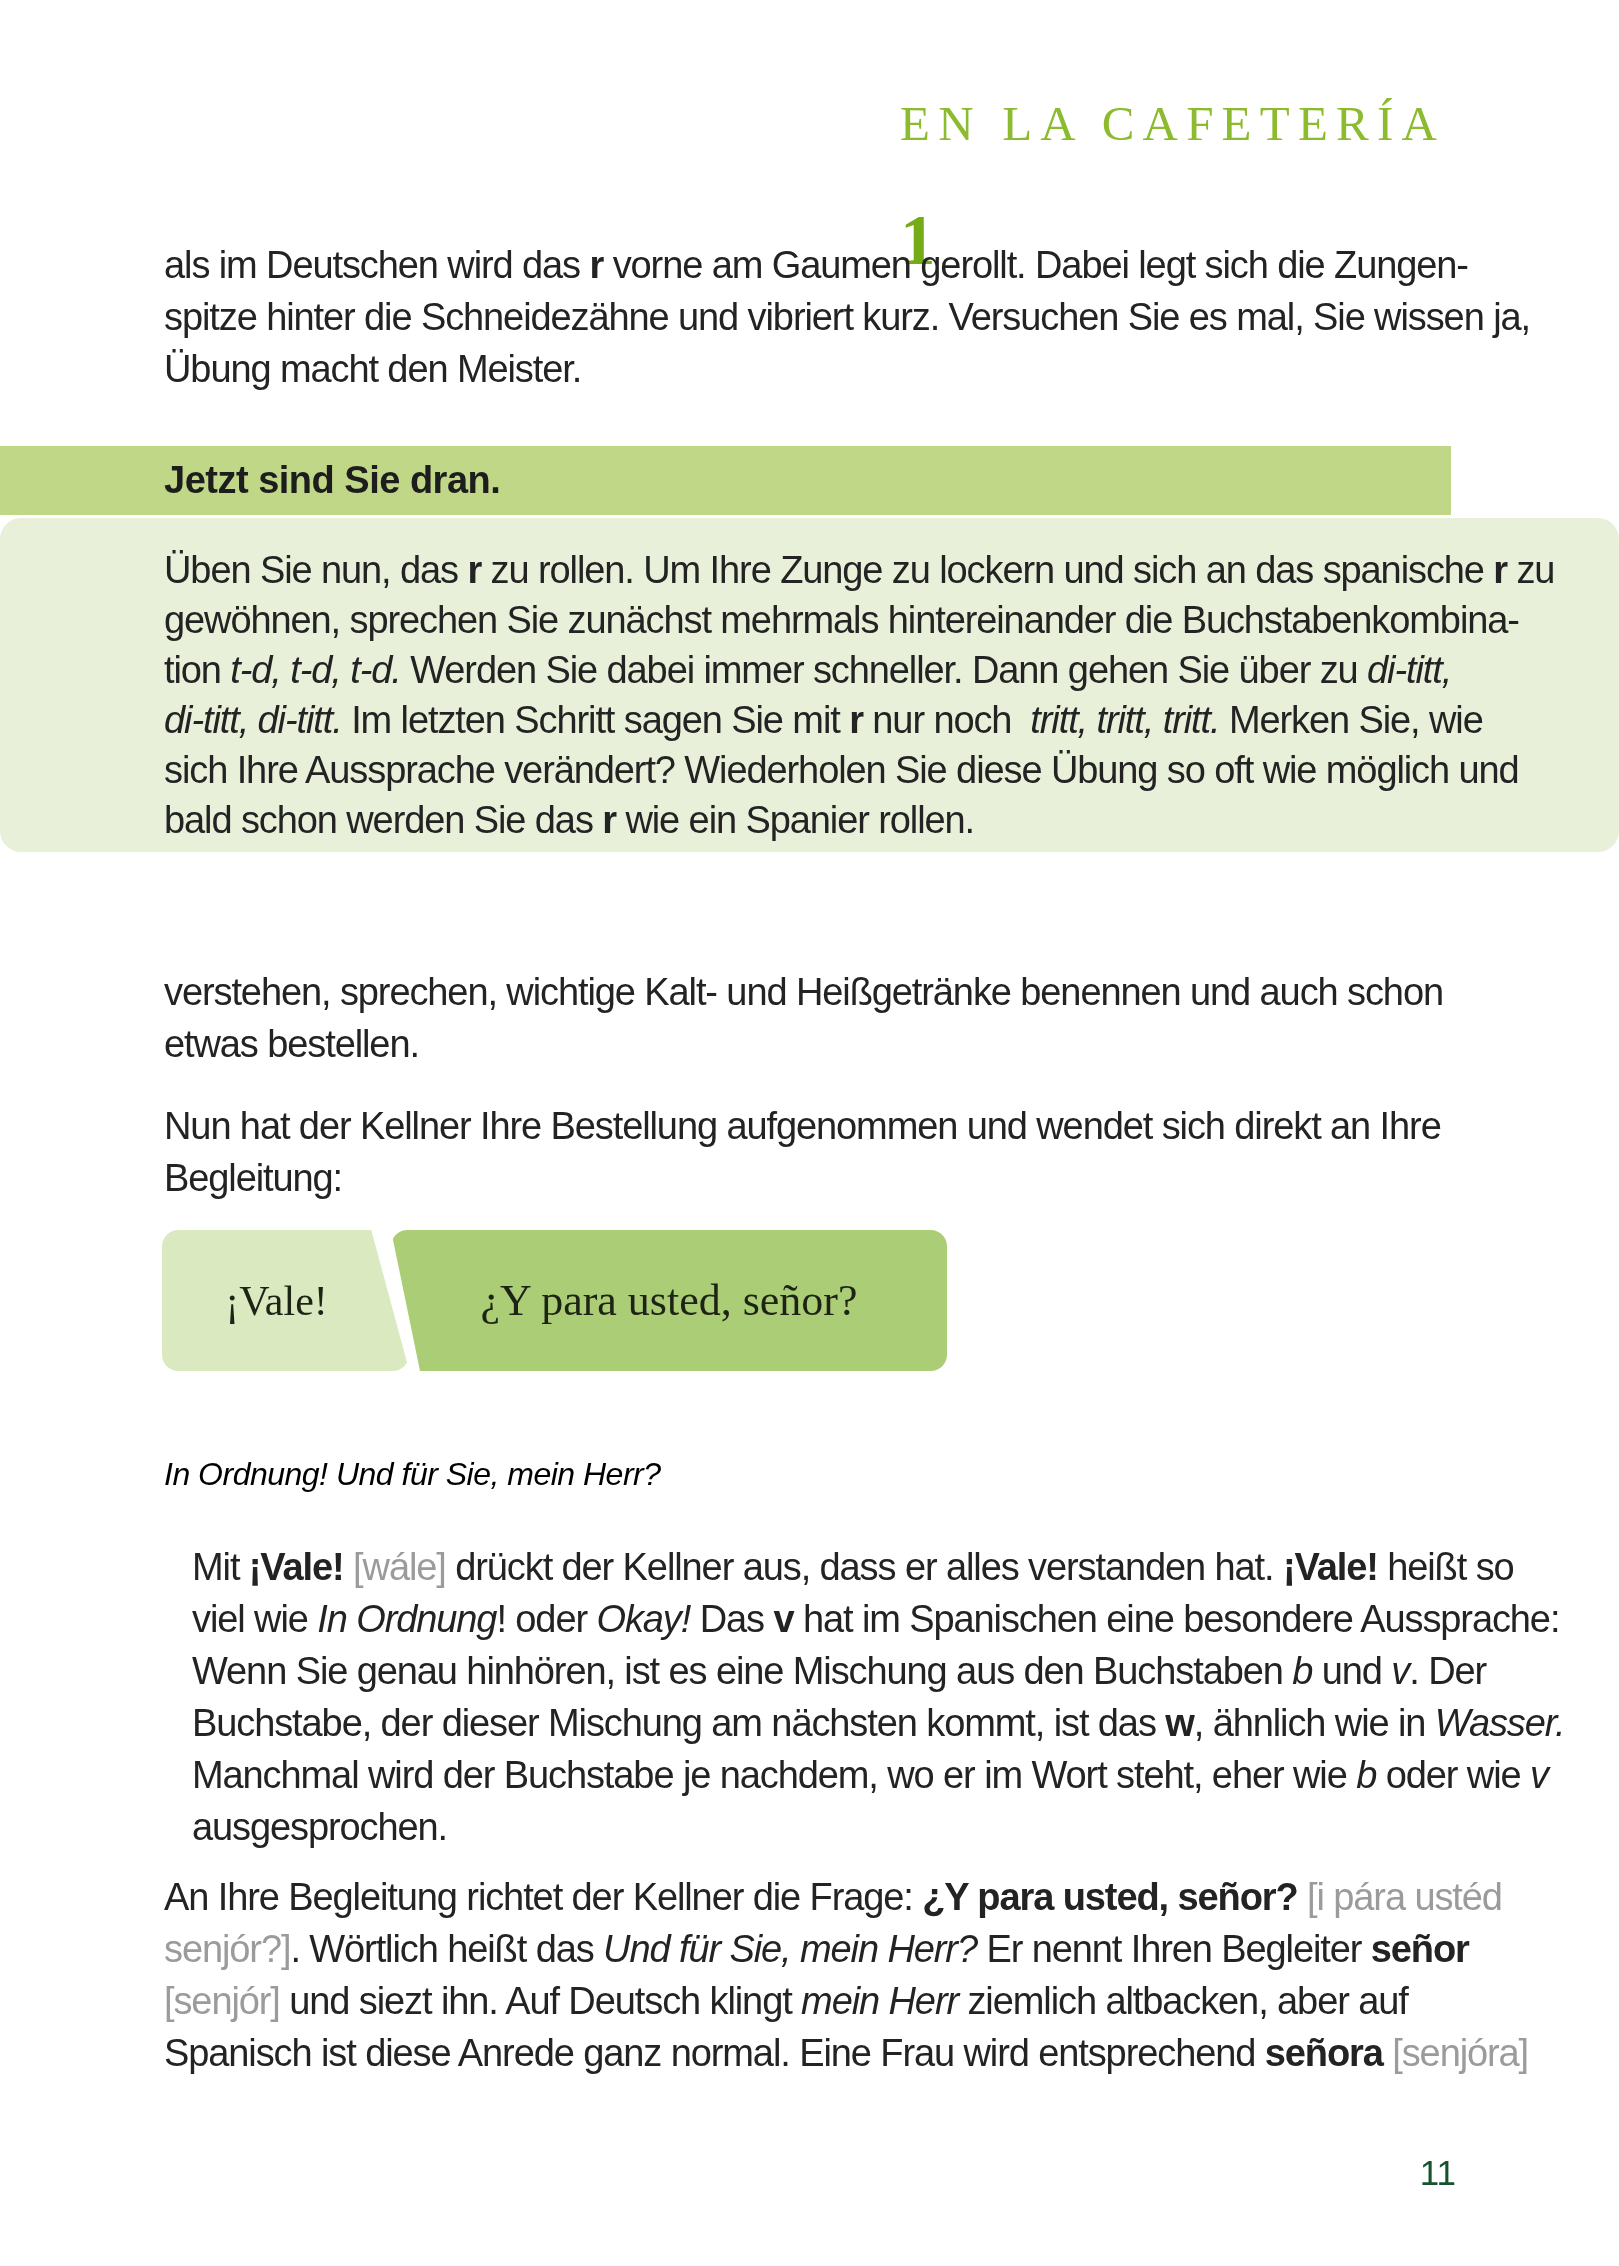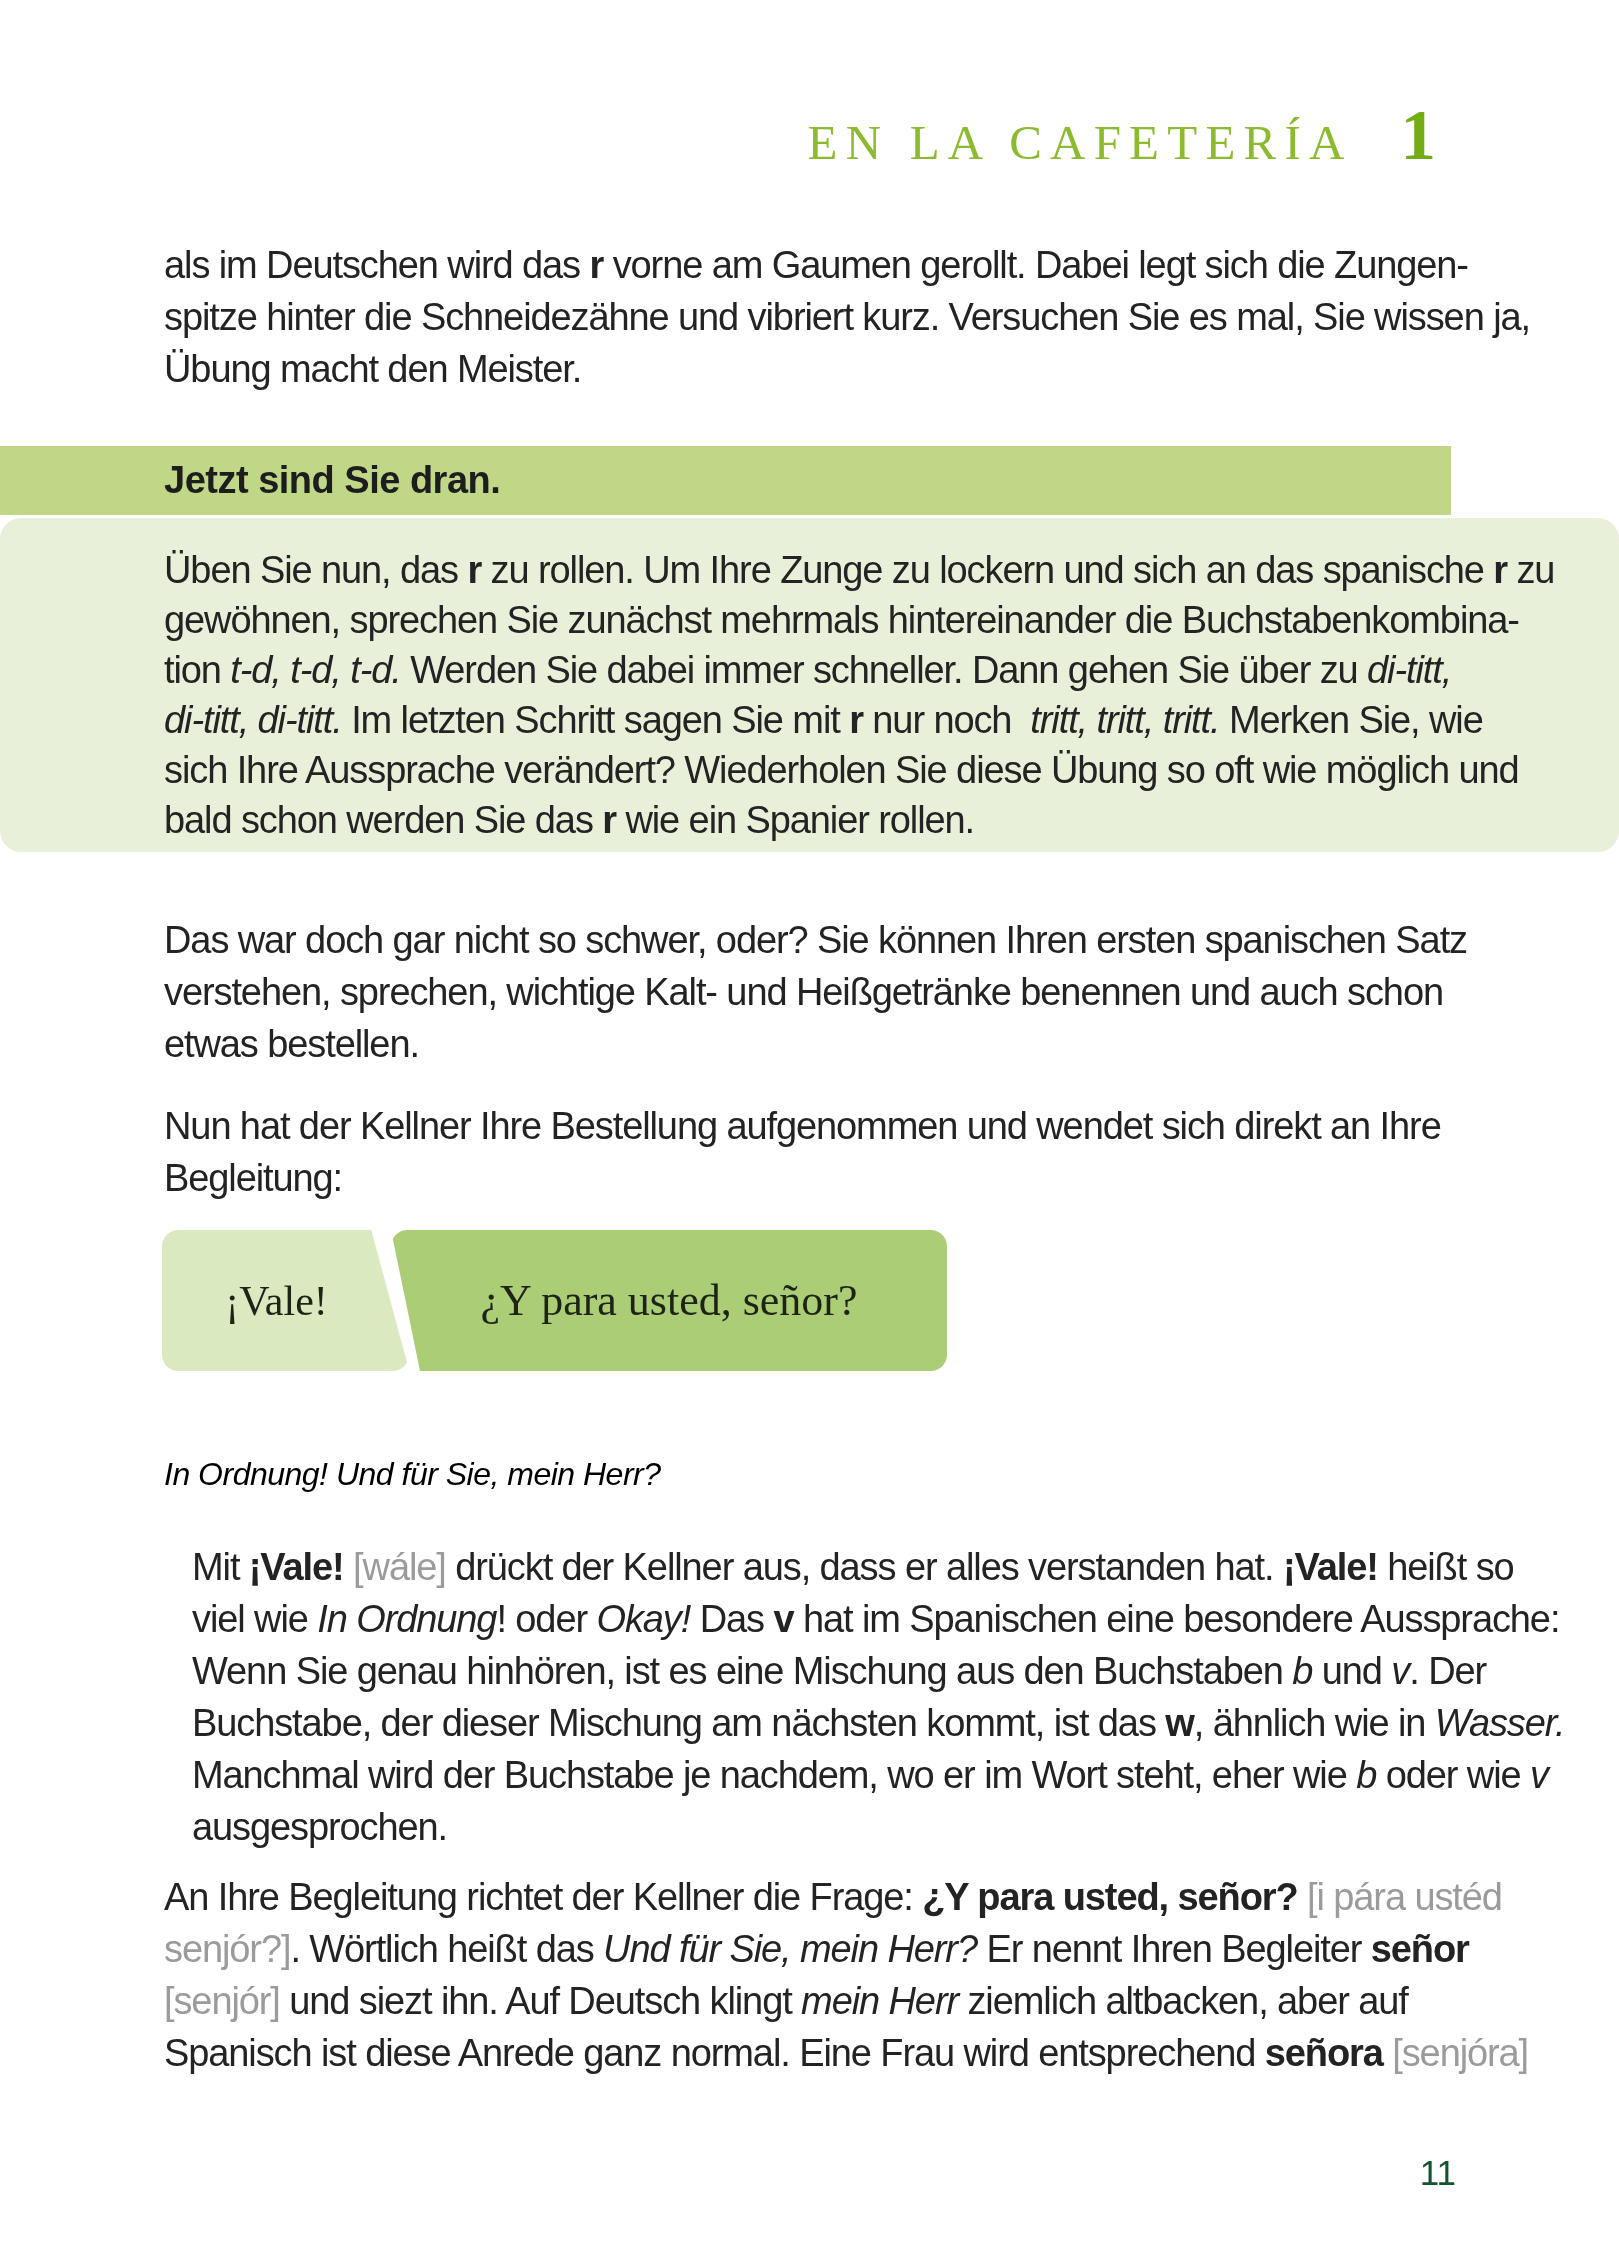--- a/index.html
+++ b/index.html
@@ -6,22 +6,22 @@
   .page{
     position:relative;
     width:1619px;height:2267px;
     background:#ffffff;
     font-family:"Liberation Sans",sans-serif;
     color:var(--c-body,#232323);
     overflow:hidden;
   }
   
   .chapter-header{
-    position:absolute;top:95px;right:183px;
-    display:flex;align-items:baseline;gap:48px;
+    position:absolute;top:95px;right:174px;
+    display:flex;align-items:baseline;gap:48px;flex-direction:column;
   }
   .chapter-title{
     font-family:cursive;
     font-size:49px;letter-spacing:8.2px;
     color:var(--c-accent,#8cbb2f);
     white-space:pre;
   }
   .chapter-number{
     font-family:cursive;
     font-size:71px;font-weight:bold;
@@ -111,21 +111,21 @@
   <p class="rich p-intro"><span>als im Deutschen wird das </span><span class="b">r</span><span> vorne am Gaumen gerollt. Dabei legt sich die Zungen-</span><br><span>spitze hinter die Schneidezähne und vibriert kurz. Versuchen Sie es mal, Sie wissen ja,</span><br><span>Übung macht den Meister.</span></p>
 
   <div class="exercise-banner">
     <span class="banner-label">Jetzt sind Sie dran.</span>
   </div>
 
   <div class="exercise-block">
     <p class="rich"><span>Üben Sie nun, das </span><span class="b">r</span><span> zu rollen. Um Ihre Zunge zu lockern und sich an das spanische </span><span class="b">r</span><span> zu</span><br><span>gewöhnen, sprechen Sie zunächst mehrmals hintereinander die Buchstabenkombina-</span><br><span>tion </span><span class="i">t-d, t-d, t-d.</span><span> Werden Sie dabei immer schneller. Dann gehen Sie über zu </span><span class="i">di-titt,</span><br><span class="i">di-titt, di-titt.</span><span> Im letzten Schritt sagen Sie mit </span><span class="b">r</span><span> nur noch  </span><span class="i">tritt, tritt, tritt.</span><span> Merken Sie, wie</span><br><span>sich Ihre Aussprache verändert? Wiederholen Sie diese Übung so oft wie möglich und</span><br><span>bald schon werden Sie das </span><span class="b">r</span><span> wie ein Spanier rollen.</span></p>
   </div>
 
-  <p class="rich p-recap"><span>Das war doch gar nicht so schwer, oder? Sie können Ihren ersten spanischen Satz</span><br><span>verstehen, sprechen, wichtige Kalt- und Heißgetränke benennen und auch schon</span><br><span>etwas bestellen.</span></p>
+  <p class="rich p-recap"><br><span>verstehen, sprechen, wichtige Kalt- und Heißgetränke benennen und auch schon</span><br><span>etwas bestellen.</span></p>
 
   <p class="rich p-waiter"><span>Nun hat der Kellner Ihre Bestellung aufgenommen und wendet sich direkt an Ihre</span><br><span>Begleitung:</span></p>
 
   <div class="bubble bubble-left">
     <span>¡Vale!</span>
   </div>
   <div class="bubble bubble-right">
     <span>¿Y para usted, señor?</span>
   </div>
 

